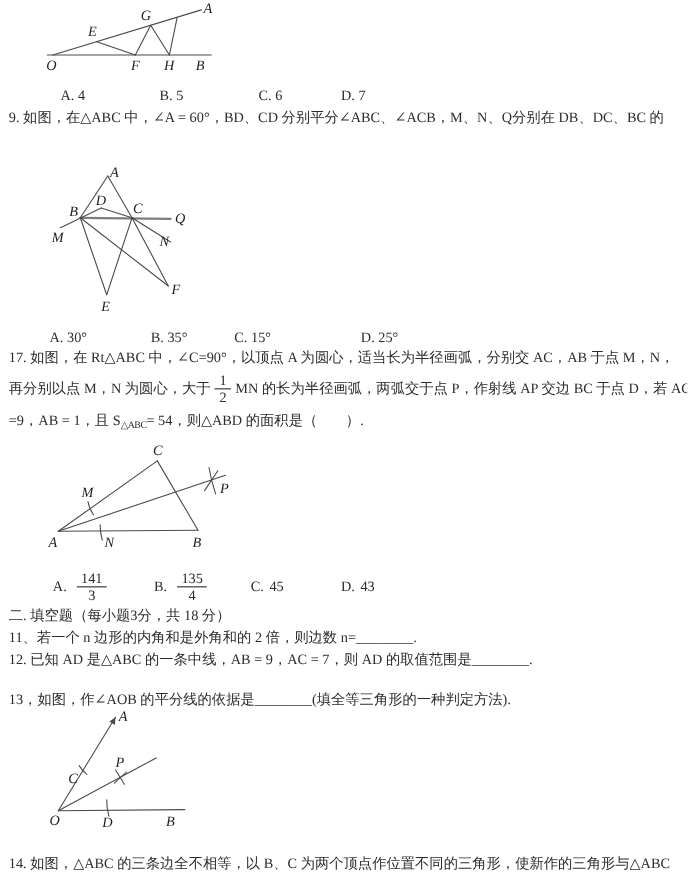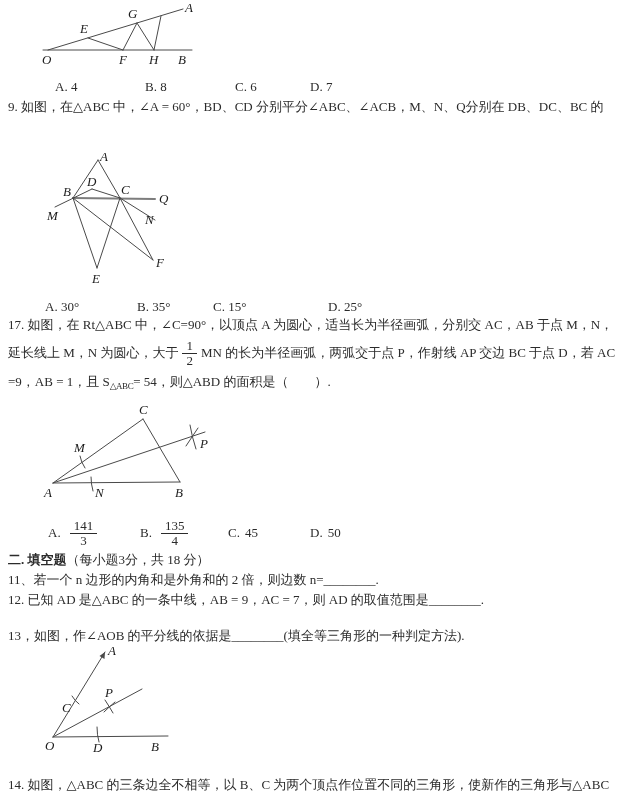--- a/index.html
+++ b/index.html
@@ -11,21 +11,21 @@
   .line{position:absolute;white-space:nowrap;line-height:15px;}
   .opt{position:absolute;white-space:nowrap;}
   .optsrow{position:absolute;left:0;top:0;width:625px;}
   .fracline{position:absolute;display:flex;align-items:center;white-space:nowrap;}
   .frac{display:inline-flex;flex-direction:column;align-items:center;margin:0 4px;line-height:1.05;}
   .frac .num{border-bottom:1px solid #2b2b2b;padding:0 4px;}
   .frac .den{padding:0 4px;}
   .optf{position:absolute;display:flex;align-items:center;height:36px;}
   .optf .lbl{margin-right:5px;}
   .sub{font-size:9px;vertical-align:-3px;letter-spacing:-0.5px;text-align:center;}
-  .bold{font-weight:bold;}
+  .bold{font-weight:normal;}
   .fig{position:absolute;}
   .fig line,.fig polyline,.fig path{stroke:#4a4a4a;stroke-width:1;fill:none;stroke-linecap:round;}
   .fig .thick{stroke:#7d7d7d;stroke-width:2;}
   .fig text{font-style:italic;font-size:13px;fill:#1c1c1c;font-family:"Liberation Serif","DejaVu Serif",serif;}
   .fig .arrow{fill:#4a4a4a;stroke:none;}
 </style>
 </head>
 <body>
 
 <div class="page">
@@ -43,21 +43,21 @@
     <text x="98" y="18">G</text>
     <text x="50" y="33">E</text>
     <text x="12" y="64">O</text>
     <text x="89" y="64">F</text>
     <text x="119" y="64">H</text>
     <text x="148" y="64">B</text>
   </svg>
 
   <div class="optsrow" style="top:79px">
     <span class="opt" style="left:55px">A. 4</span>
-    <span class="opt" style="left:145px">B. 8</span>
+    <span class="opt" style="left:145px">B. 5</span>
     <span class="opt" style="left:235px">C. 6</span>
     <span class="opt" style="left:310px">D. 7</span>
   </div>
 
   <div class="line" style="left:8px;top:99px">9. 如图，在△ABC 中，∠A = 60°，BD、CD 分别平分∠ABC、∠ACB，M、N、Q分别在 DB、DC、BC 的</div>
 
   <svg class="fig" style="left:30px;top:150px" width="180" height="150" viewBox="0 0 180 150">
     <g>
       <line class="thick" x1="43" y1="48" x2="125" y2="49"></line>
       <line x1="68" y1="10" x2="43" y2="48"></line>
@@ -84,21 +84,21 @@
   <div class="optsrow" style="top:299px">
     <span class="opt" style="left:45px">A. 30°</span>
     <span class="opt" style="left:137px">B. 35°</span>
     <span class="opt" style="left:213px">C. 15°</span>
     <span class="opt" style="left:328px">D. 25°</span>
   </div>
 
   <div class="line" style="left:8px;top:317px">17. 如图，在 Rt△ABC 中，∠C=90°，以顶点 A 为圆心，适当长为半径画弧，分别交 AC，AB 于点 M，N，</div>
 
   <div class="fracline" style="left:8px;top:336px;height:34px">
-    <span>延长线上 M，N 为圆心，大于</span>
+    <span>再分别以点 M，N 为圆心，大于</span>
     <span class="frac">
       <span class="num">1</span>
       <span class="den">2</span>
     </span>
     <span>MN 的长为半径画弧，两弧交于点 P，作射线 AP 交边 BC 于点 D，若 AC</span>
   </div>
 
   <div class="line" style="left:8px;top:374px">
     <span>=9，AB = 1，且 S</span><span class="sub">△ABC</span><span>= 54，则△ABD 的面积是（　　）.</span>
   </div>
@@ -138,21 +138,21 @@
         <span class="num">135</span>
         <span class="den">4</span>
       </span>
     </span>
     <span class="optf" style="left:228px">
       <span class="lbl">C.</span>
       <span>45</span>
     </span>
     <span class="optf" style="left:310px">
       <span class="lbl">D.</span>
-      <span>50</span>
+      <span>43</span>
     </span>
   </div>
 
   <div class="line" style="left:8px;top:552px">
     <span class="bold">二. 填空题</span><span>（每小题3分，共 18 分）</span>
   </div>
 
   <div class="line" style="left:8px;top:572px">11、若一个 n 边形的内角和是外角和的 2 倍，则边数 n=________.</div>
   <div class="line" style="left:8px;top:592px">12. 已知 AD 是△ABC 的一条中线，AB = 9，AC = 7，则 AD 的取值范围是________.</div>
   <div class="line" style="left:8px;top:628px">13，如图，作∠AOB 的平分线的依据是________(填全等三角形的一种判定方法).</div>

